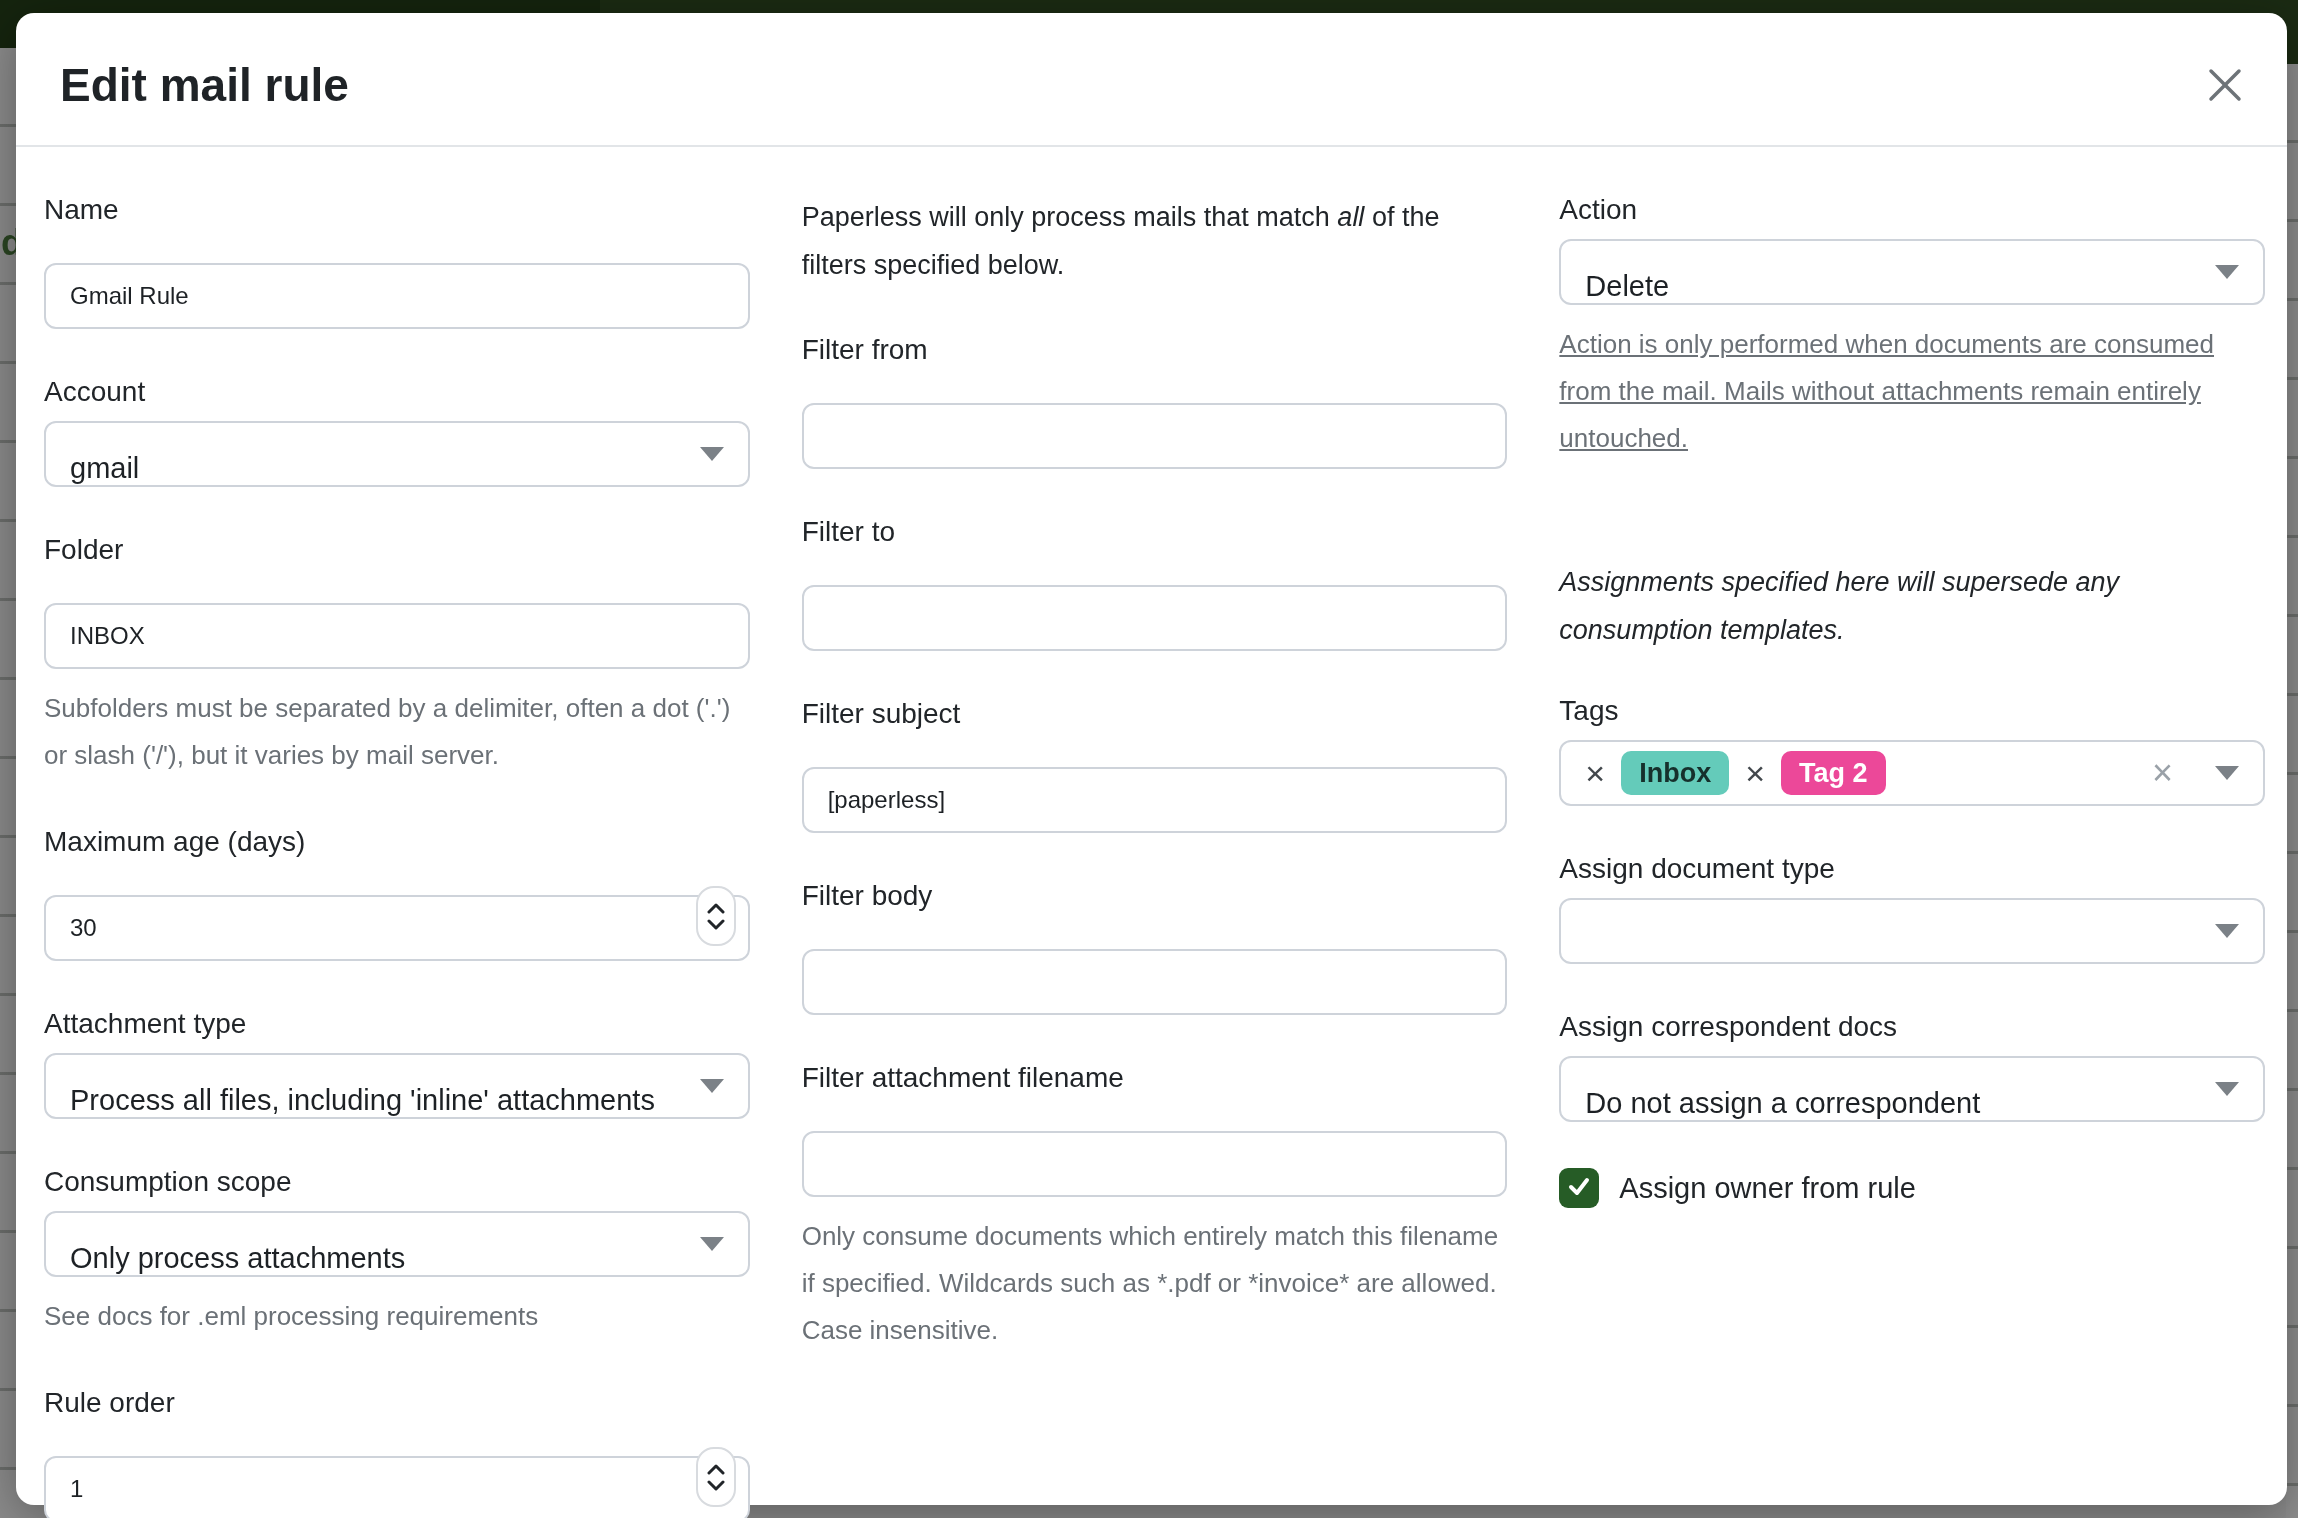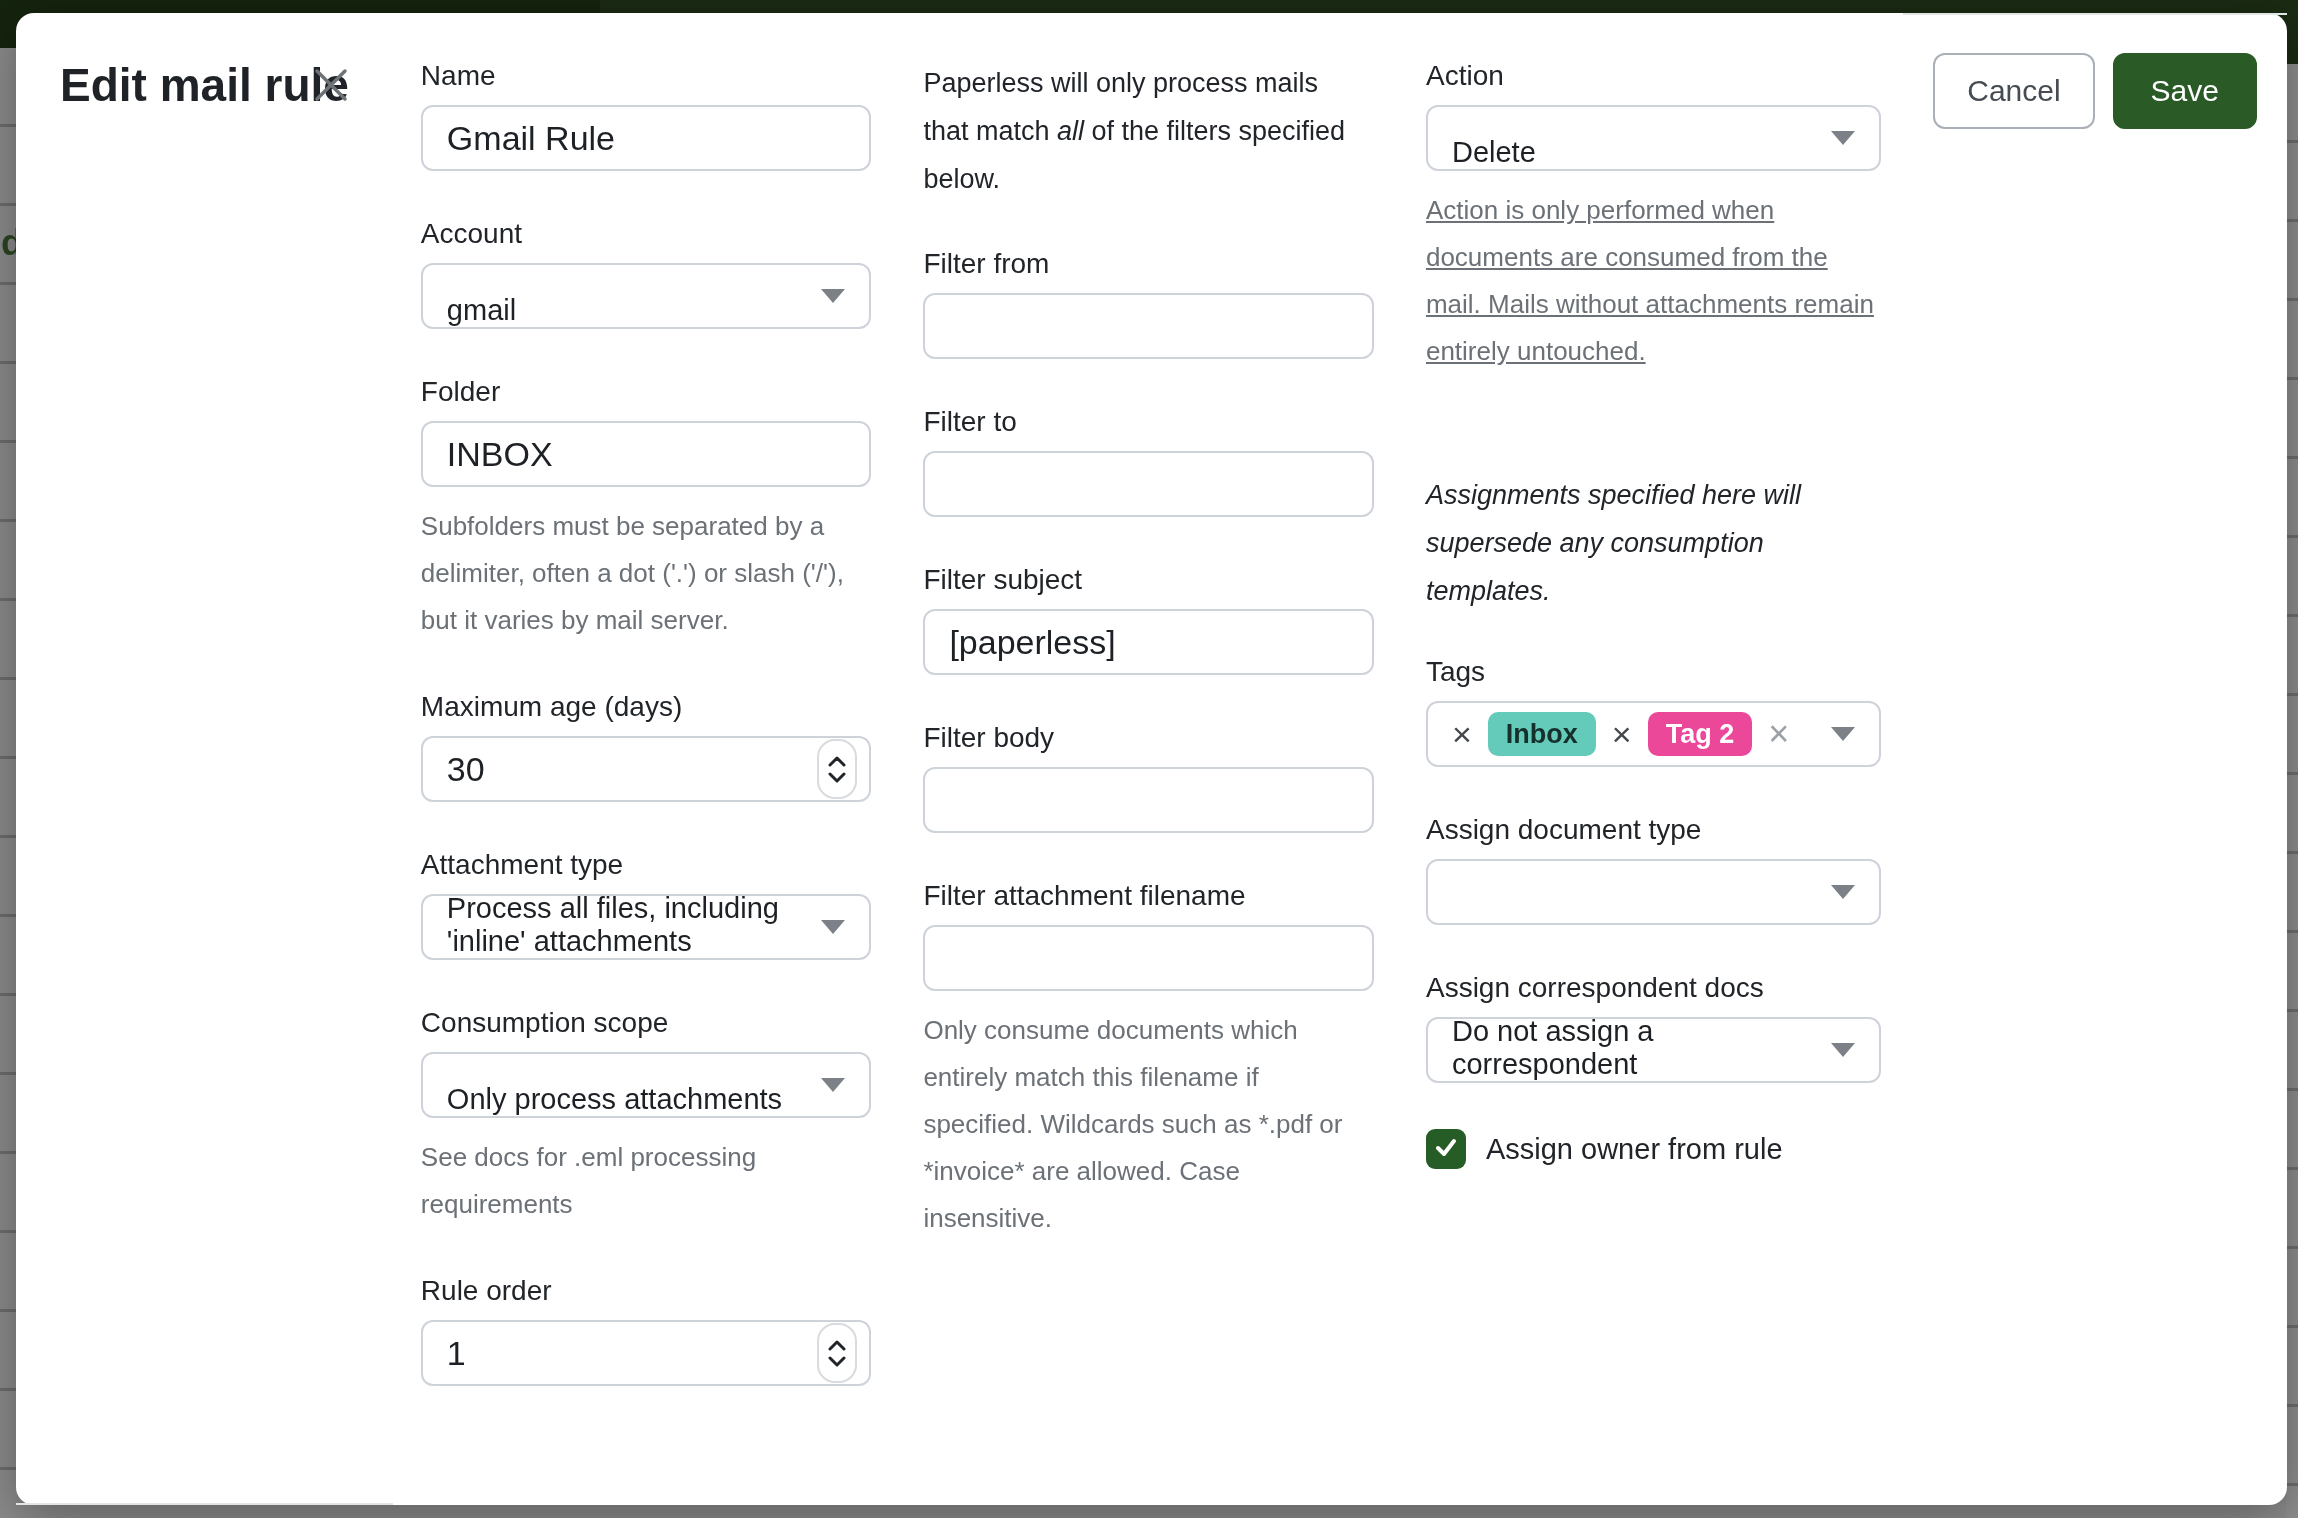--- a/index.html
+++ b/index.html
@@ -28,21 +28,21 @@
   .frag-d{
     position:absolute;left:1px;top:222px;
     font-size:36px;font-weight:600;color:#2a4522;
   }
   
   .modal{
     position:absolute;left:16px;top:13px;
     width:2271px;height:1492px;
     background:#ffffff;border-radius:18px;
     box-shadow:0 10px 50px rgba(0,0,0,.35);
-    display:flex;flex-direction:row;
+    display:flex;flex-direction:column;
   }
   .modal-header{
     position:relative;
     padding:44px 44px 32px 44px;
     border-bottom:2px solid #e2e5e8;
   }
   .modal-title{font-size:46px;font-weight:700;line-height:56px;color:#1f2327;}
   .close-btn{
     position:absolute;right:36px;top:46px;
     width:52px;height:52px;border:none;background:transparent;
@@ -59,22 +59,22 @@
     border-top:2px solid #e2e5e8;
     padding:38px 30px 0 30px;
     display:flex;justify-content:flex-end;gap:18px;
   }
   
   .field{margin-bottom:46px;}
   .flabel{display:block;font-size:28px;line-height:34px;margin-bottom:12px;color:#212529;}
   .tinput{
     box-sizing:border-box;width:100%;height:66px;
     border:2px solid #ced3da;border-radius:12px;
-    padding:16px 24px;font-size:34px;color:#1d2125;
-    font-family:inherit;background:#fff;outline:none;
+    padding:16px 24px;font-size:24px;color:#1d2125;
+    font-family:inherit;background:#fff;outline:none;margin-top:24px;
   }
   .numwrap{position:relative;text-decoration:underline;}
   .stepper{
     position:absolute;right:14px;top:50%;transform:translateY(-50%);
     width:36px;height:56px;background:#fff;
     border:2px solid #d8dbdf;border-radius:18px;
     display:flex;flex-direction:column;align-items:center;justify-content:center;gap:5px;
   }
   .stepper svg{display:block;}
   .select{

